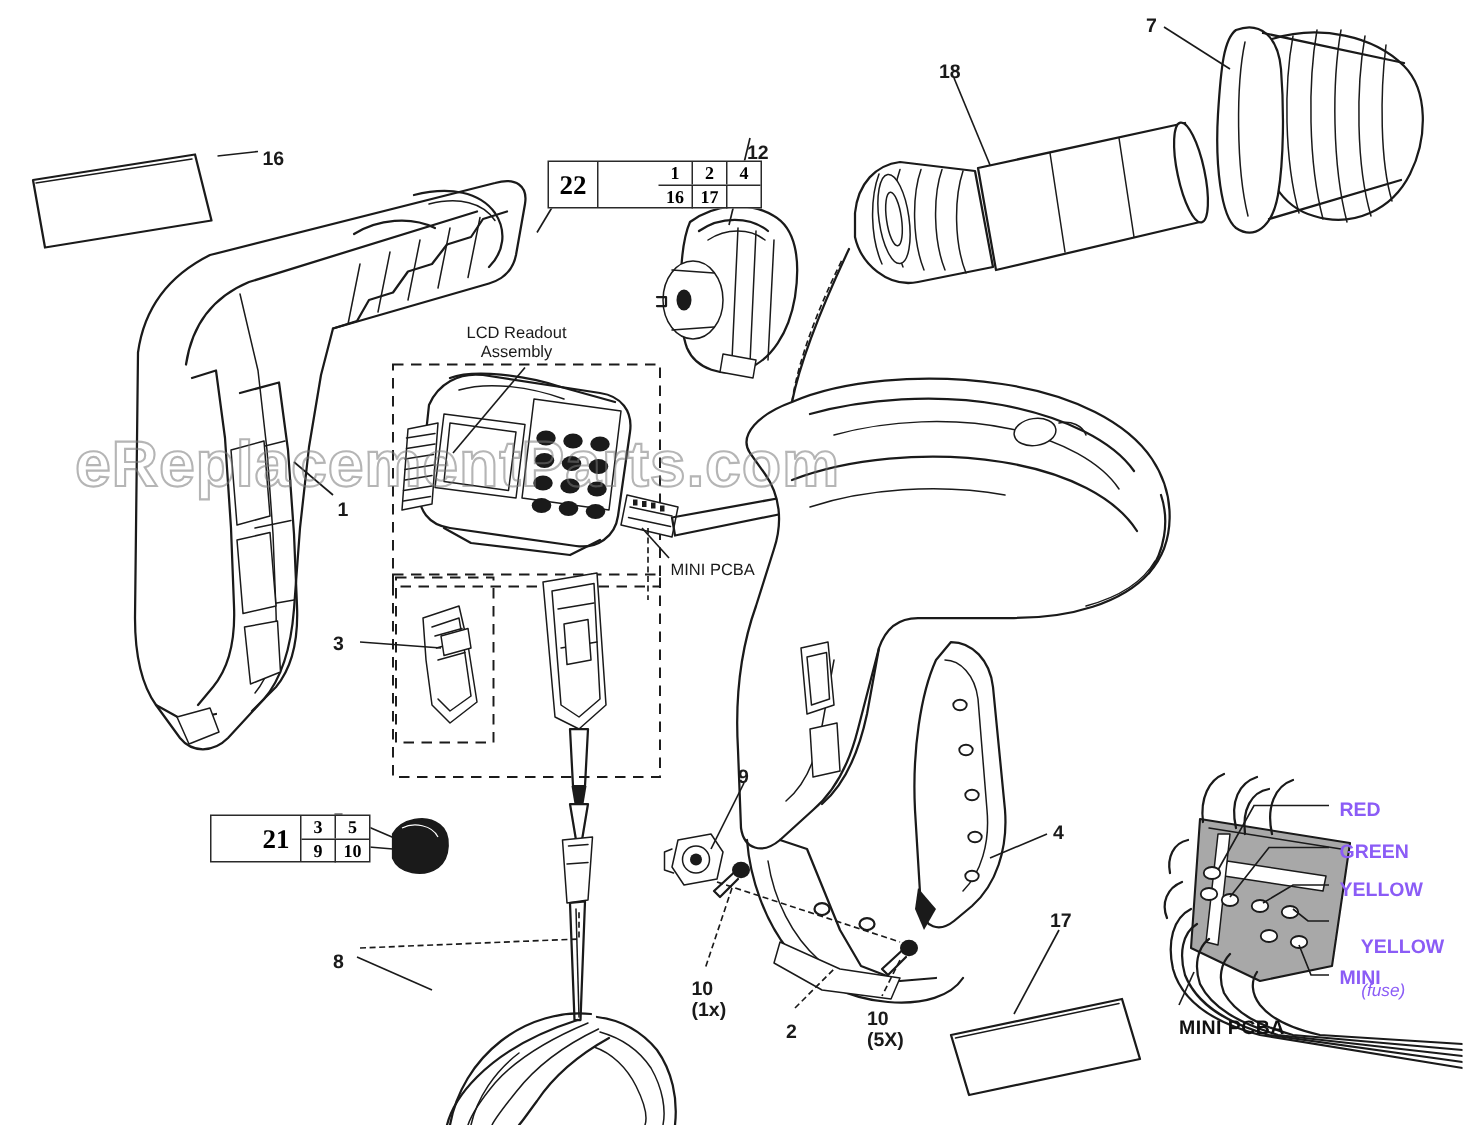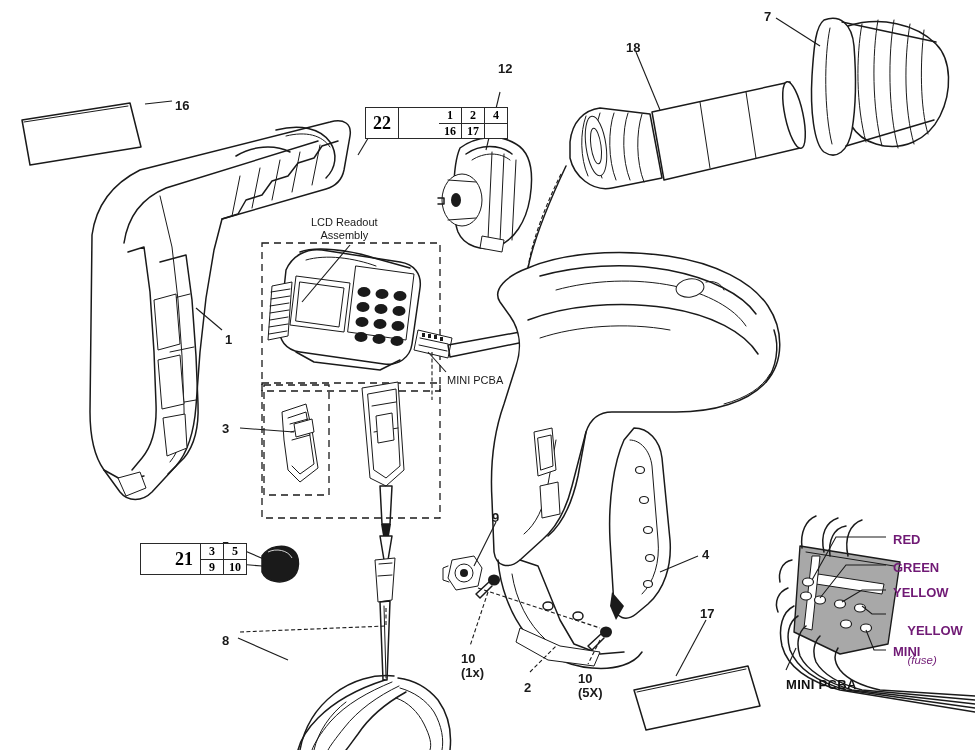--- a/index.html
+++ b/index.html
@@ -6,21 +6,21 @@
   body{width:975px;height:750px;overflow:hidden;
        font-family:"Liberation Sans", sans-serif;color:#000;}
   #stage{position:relative;width:975px;height:750px;background:#fff;}
   svg.layer{position:absolute;left:0;top:0;width:975px;height:750px;}
 
   .callout{position:absolute;font-family:"Liberation Sans",sans-serif;
            font-weight:bold;font-size:13px;color:#1a1a1a;white-space:pre;line-height:1.08;}
   .txtlabel{position:absolute;font-family:"Liberation Sans",sans-serif;
             font-size:11px;color:#1a1a1a;white-space:pre;line-height:1.18;font-weight:normal;}
   .wirelabel{position:absolute;font-family:"Liberation Sans",sans-serif;
-             font-size:13px;font-weight:bold;color:#701a75;white-space:pre;line-height:1.1;}
+             font-size:13px;font-weight:bold;color:#8b5cf6;white-space:pre;line-height:1.1;}
   .wirelabel .sub{font-weight:normal;font-size:11.5px;font-style:italic;}
   .pcba-label{position:absolute;font-family:"Liberation Sans",sans-serif;
               font-size:13px;font-weight:bold;letter-spacing:.3px;color:#111;}
 
   
   .reftable{position:absolute;border:1.6px solid #2a2a2a;background:#fff;
             display:flex;align-items:stretch;}
   .reftable .big{display:flex;align-items:center;justify-content:center;
                  padding:0 5px;font-size:18px;font-weight:bold;font-family:"Liberation Serif",serif;
                  border-right:1.6px solid #2a2a2a;min-width:22px;}
@@ -429,30 +429,31 @@
     <path class="leaderS" d="M886,537 L836,537 L812,580"></path>
     <path class="leaderS" d="M886,565 L846,565 L820,598"></path>
     <path class="leaderS" d="M886,590 L862,590 L842,602"></path>
     <path class="leaderS" d="M886,614 L872,614 L862,606"></path>
     <path class="leaderS" d="M886,650 L874,650 L866,630"></path>
 
     <path class="leaderS" d="M370,135 L358,155"></path>
     <path class="leaderS" d="M214,562 L262,566"></path>
   </svg>
 
+  <div id="watermark">eReplacementParts.com</div>
 
   <div class="txtlabel" style="left:311px;top:216px;text-align:center;">LCD Readout
 Assembly</div>
 
   <div class="txtlabel" style="left:447px;top:374px;">MINI PCBA</div>
 
   <div class="pcba-label" style="left:786px;top:677px;">MINI PCBA</div>
 
   <div class="callout" style="left:175px;top:99px;">16</div>
-  <div class="callout" style="left:498px;top:62px;text-align:center;">12</div>
+  <div class="callout" style="left:498px;top:95px;text-align:center;">12</div>
   <div class="callout" style="left:626px;top:41px;">18</div>
   <div class="callout" style="left:764px;top:10px;">7</div>
   <div class="callout" style="left:225px;top:333px;">1</div>
   <div class="callout" style="left:222px;top:422px;">3</div>
   <div class="callout" style="left:222px;top:540px;">5</div>
   <div class="callout" style="left:222px;top:634px;">8</div>
   <div class="callout" style="left:492px;top:511px;">9</div>
   <div class="callout" style="left:461px;top:652px;">10
 (1x)</div>
   <div class="callout" style="left:524px;top:681px;">2</div>

